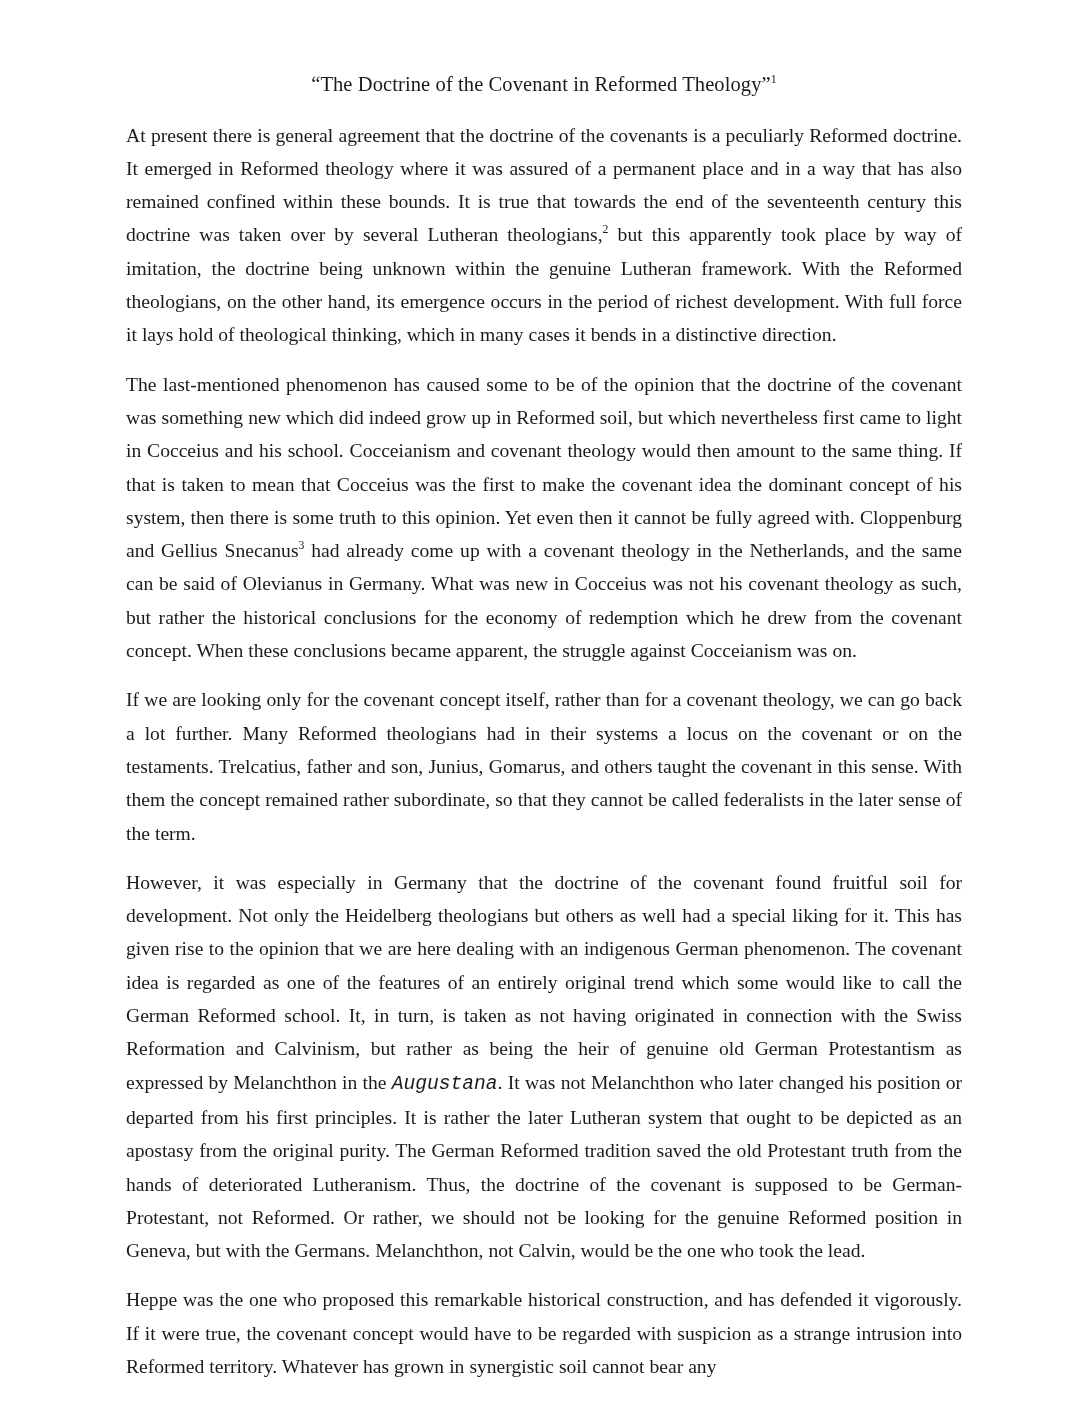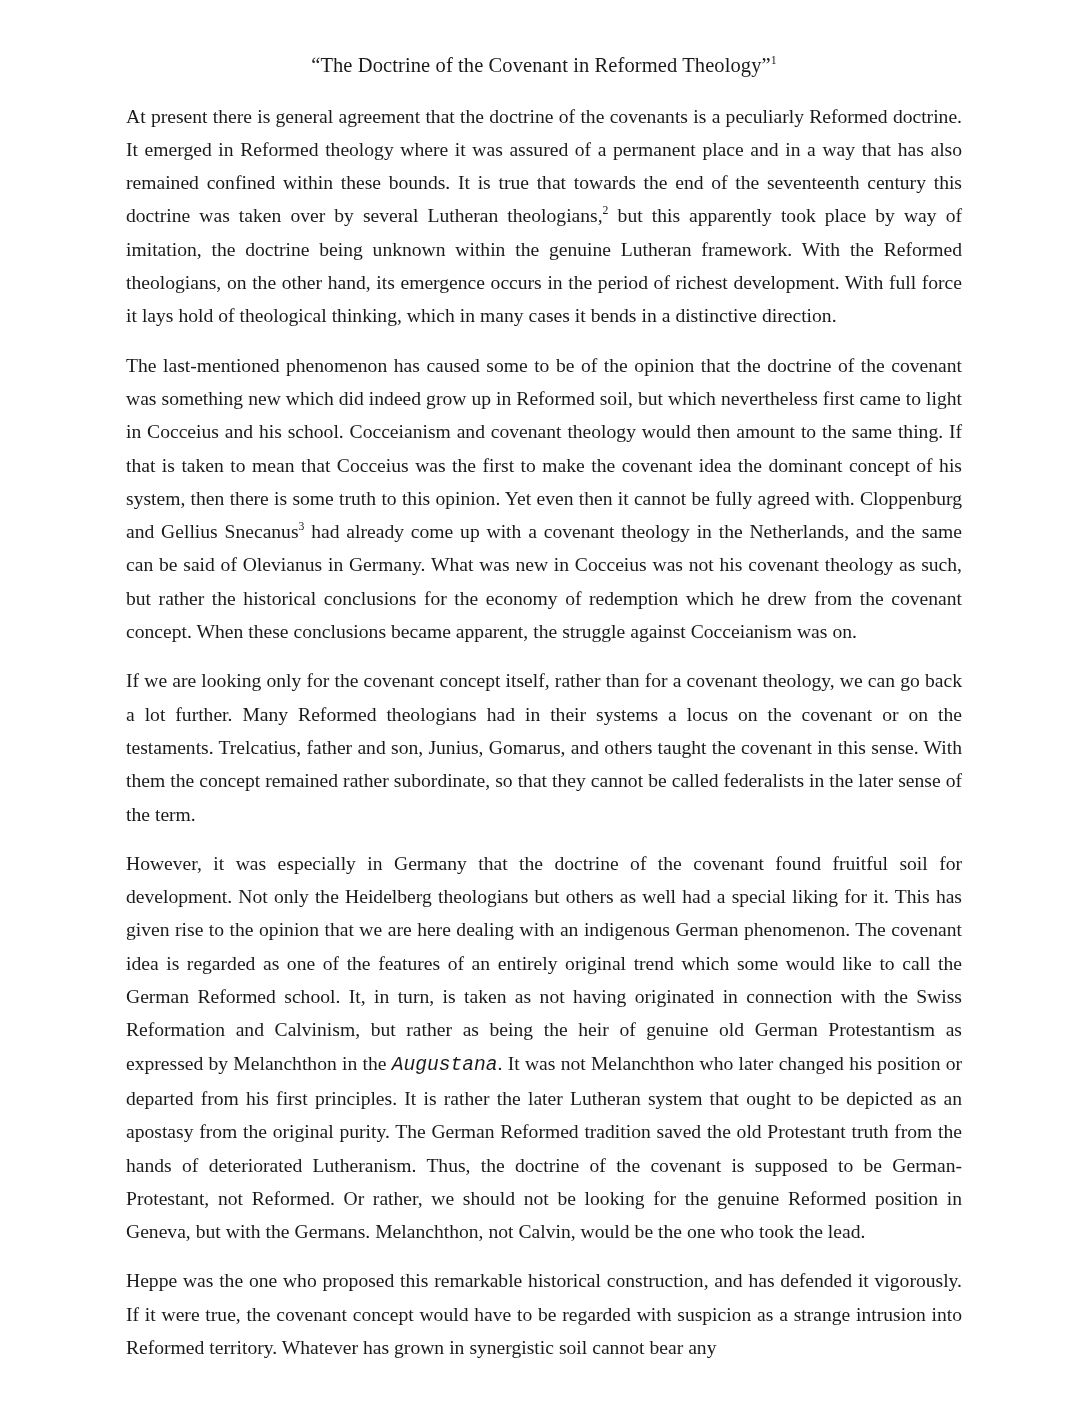--- a/index.html
+++ b/index.html
@@ -25,21 +25,21 @@
     position: absolute;
     left: 126px;
     top: 0;
     width: 836px;
   }
   .doc-title {
     text-align: center;
     font-size: 20.5px;
     line-height: 1.2;
     margin: 0;
-    padding-top: 53px;
+    padding-top: 72px;
     font-weight: normal;
     letter-spacing: 0.1px;
     color: #1a1a1a;
   }
   .doc-title sup {
     font-size: 0.58em;
     vertical-align: super;
     line-height: 0;
   }
   .body-block {

